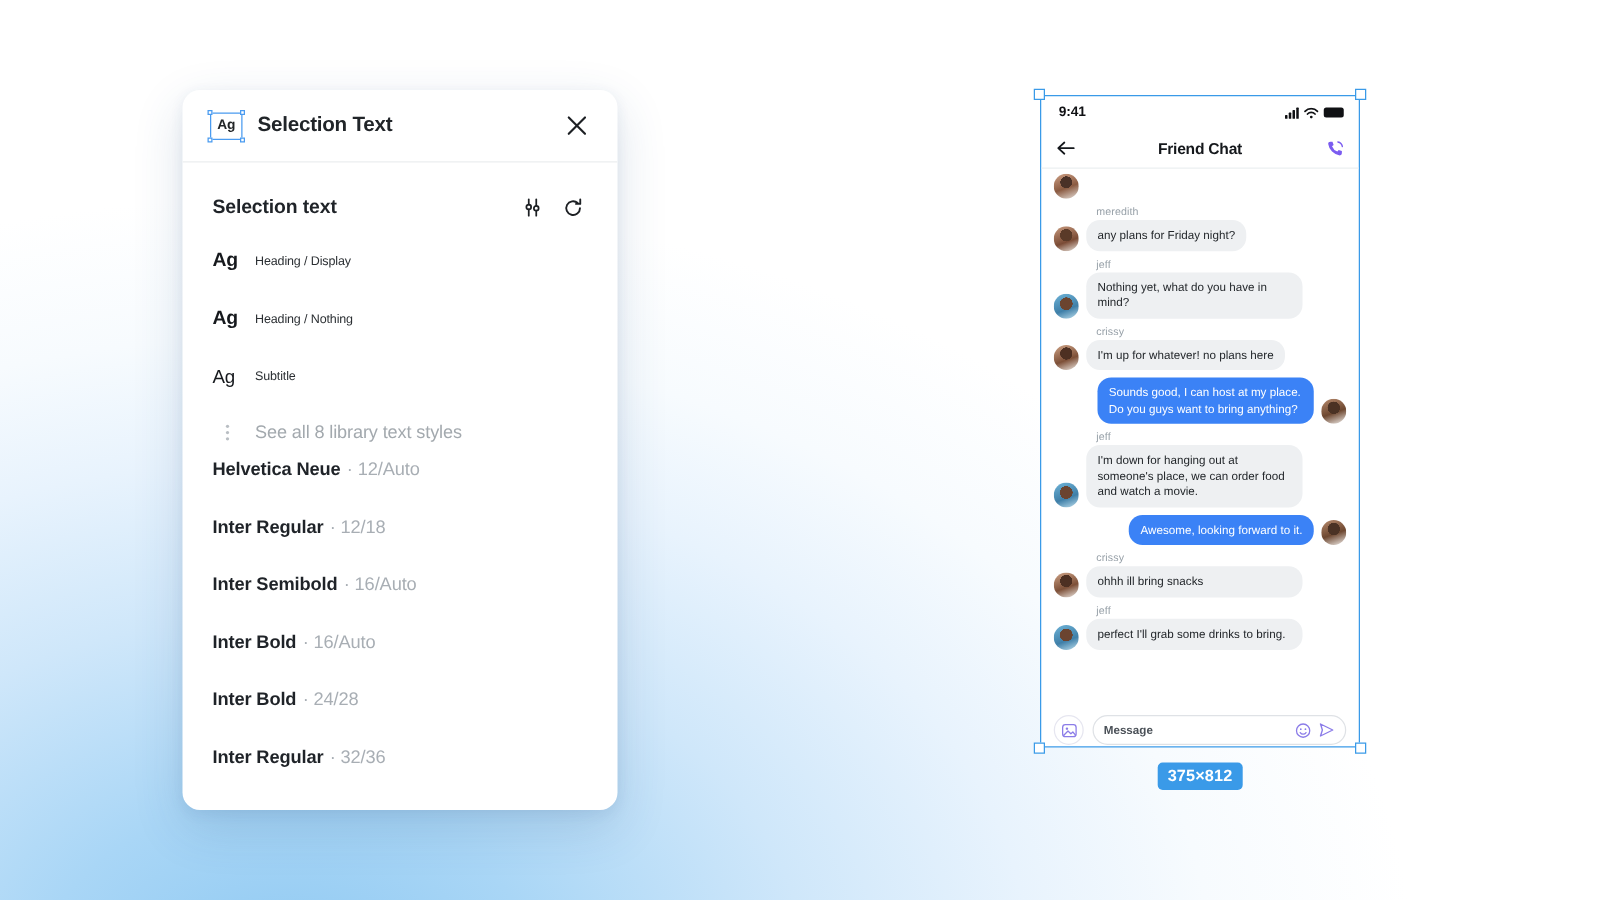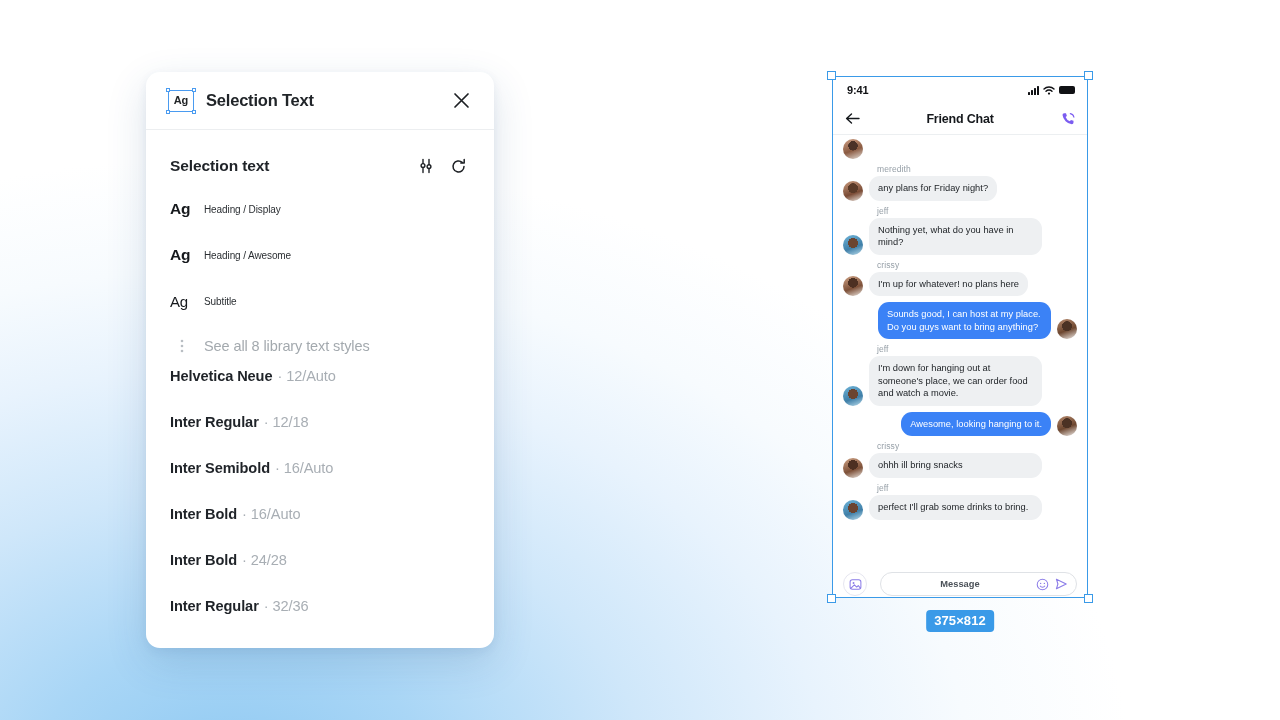--- a/index.html
+++ b/index.html
@@ -301,23 +301,22 @@
     letter-spacing: 0.02px;
   }
   .bubble.in  { background: #eef0f2; color: #22262a; }
   .bubble.out { background: #3b82f6; color: #ffffff; }
   .bubble.wide { width: 173px; }
 
   .composer {
     height: 36px;
     display: flex;
     align-items: center;
-    gap: 13px;
+    gap: 7px;
     padding: 0 10px;
-    text-align: center;
   }
   .img-btn {
     width: 24px; height: 24px;
     border-radius: 50%;
     border: 1px solid #e6e6f0;
     display: flex; align-items: center; justify-content: center;
     flex: 0 0 24px;
     cursor: pointer;
   }
   .input-pill {
@@ -382,21 +381,21 @@
         </div>
       </div>
 
       <div>
         <div class="style-row">
           <div class="style-ag w700">Ag</div>
           <div class="style-label">Heading / Display</div>
         </div>
         <div class="style-row">
           <div class="style-ag w700">Ag</div>
-          <div class="style-label">Heading / Awesome</div>
+          <div class="style-label">Heading / Nothing</div>
         </div>
         <div class="style-row">
           <div class="style-ag w400">Ag</div>
           <div class="style-label">Subtitle</div>
         </div>
       </div>
 
       <div class="seeall-row">
         <div class="kebab">
           <svg width="4" height="16" viewBox="0 0 4 16">
@@ -504,21 +503,21 @@
           <div class="avatar" style="background:radial-gradient(circle at 50% 36%, #4b3224 0 30%, transparent 31%), linear-gradient(160deg,#b78a6d 0%,#6d4730 55%,#f4f1ee 100%)"></div>
         </div>
 
         <div class="sender">jeff</div>
         <div class="msg-line">
           <div class="avatar" style="background:radial-gradient(circle at 50% 40%, #6b4430 0 32%, transparent 33%), linear-gradient(160deg,#6fb4d8 0%,#3f7fa8 60%,#bfe0ef 100%)"></div>
           <div class="bubble in wide">I'm down for hanging out at someone's place, we can order food and watch a movie.</div>
         </div>
 
         <div class="msg-line out" style="margin-top:6px">
-          <div class="bubble out">Awesome, looking hanging to it.</div>
+          <div class="bubble out">Awesome, looking forward to it.</div>
           <div class="avatar" style="background:radial-gradient(circle at 50% 36%, #4b3224 0 30%, transparent 31%), linear-gradient(160deg,#b78a6d 0%,#6d4730 55%,#f4f1ee 100%)"></div>
         </div>
 
         <div class="sender">crissy</div>
         <div class="msg-line">
           <div class="avatar" style="background:radial-gradient(circle at 50% 34%, #4d3022 0 29%, transparent 30%), linear-gradient(160deg,#d0a487 0%,#7d5038 58%,#f0ebe6 100%)"></div>
           <div class="bubble in wide">ohhh ill bring snacks</div>
         </div>
 
         <div class="sender">jeff</div>

